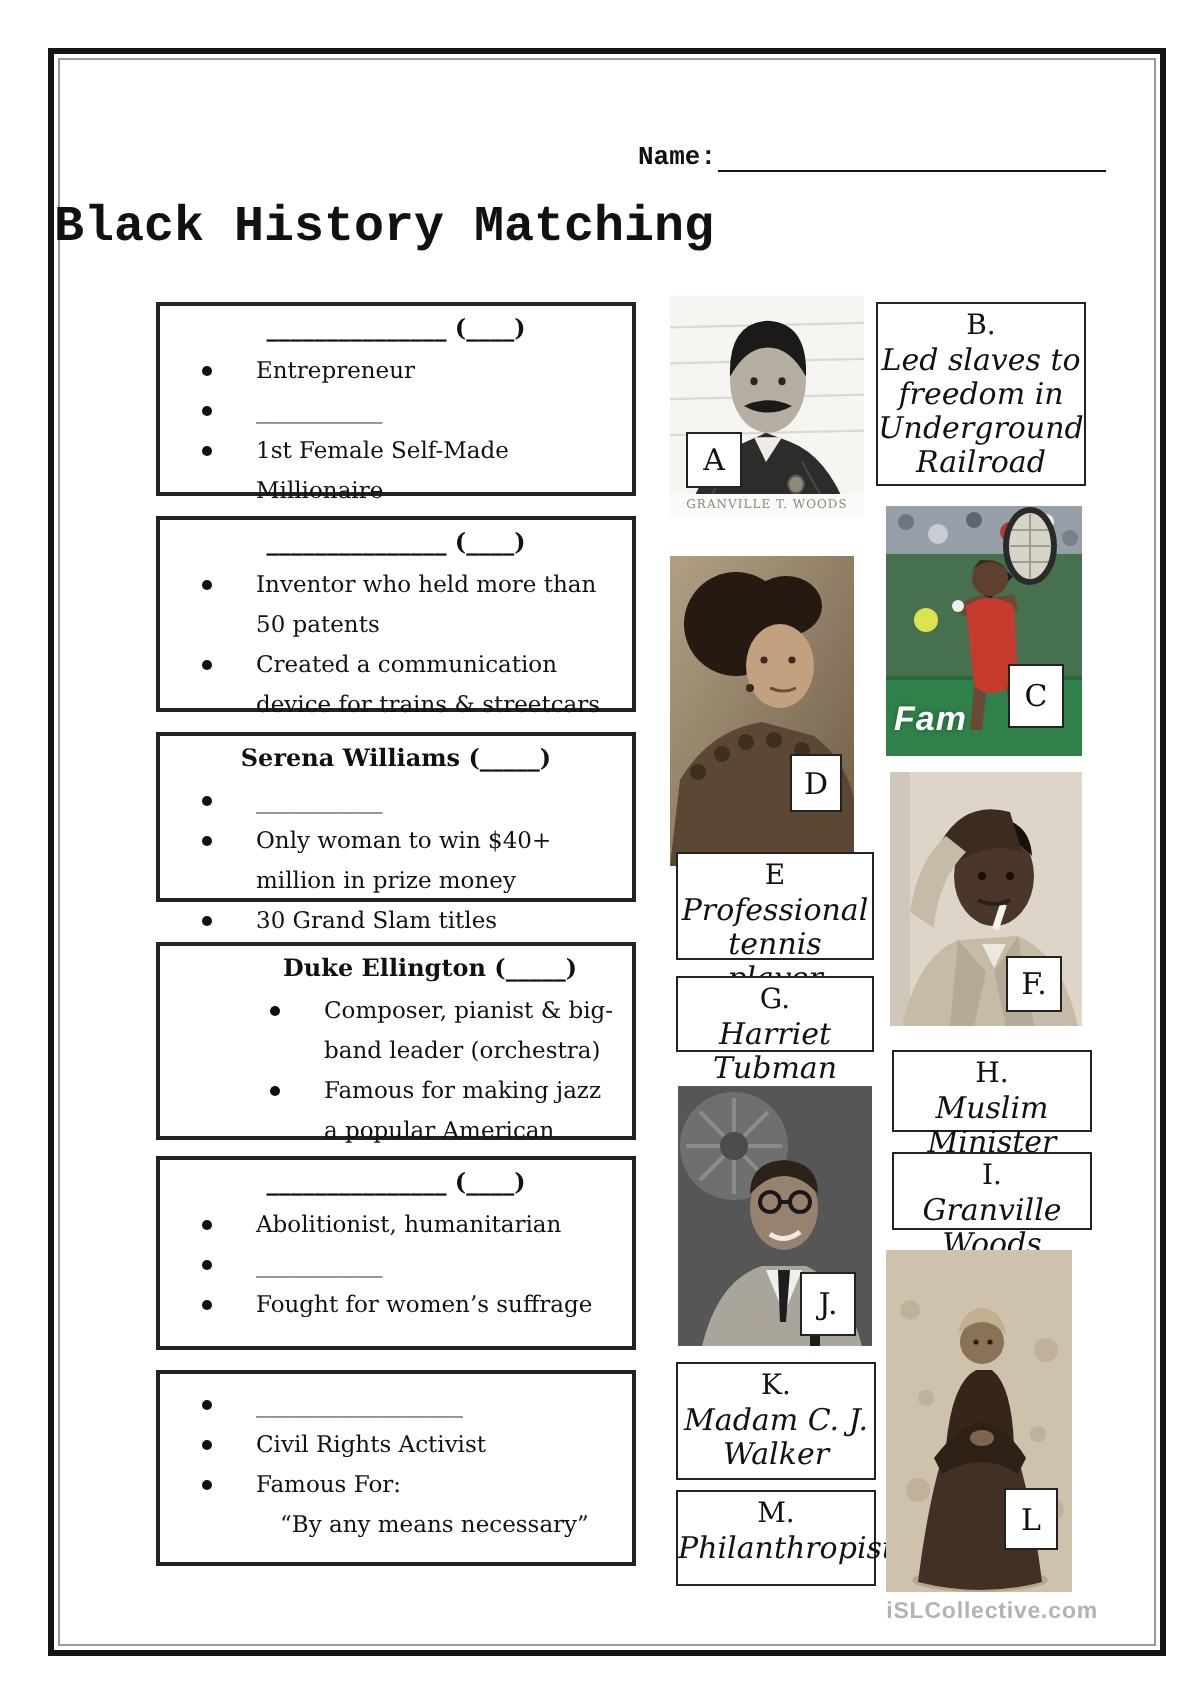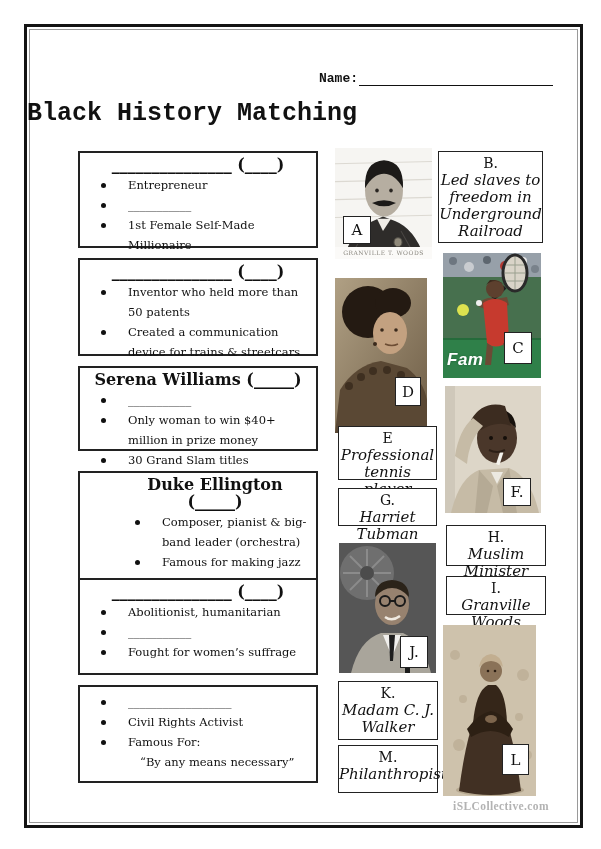--- a/index.html
+++ b/index.html
@@ -10,42 +10,42 @@
   
   .name-row{position:absolute;left:292px;top:42px;display:flex;align-items:flex-end;
             font-family:"Liberation Mono","DejaVu Sans Mono",monospace;font-weight:bold;font-size:13px;}
   .name-line{width:194px;border-bottom:1.5px solid #111;height:16px;margin-left:1px;}
   
   .title{position:absolute;left:0;top:72px;width:100%;
          font-family:"Liberation Mono","DejaVu Sans Mono",monospace;font-weight:bold;font-size:25px;letter-spacing:0px;}
   
   .clue-box{position:absolute;left:51px;width:240px;border:2px solid #222;background:#fff;
             box-sizing:border-box;padding:3px 8px 0 8px;}
-  .clue-header{text-align:center;font-weight:bold;font-size:16px;line-height:17px;}
+  .clue-header{text-align:center;font-weight:bold;font-size:12px;line-height:17px;}
   .clue-list{margin:2px 0 0 0;padding:0;list-style:none;}
   .clue-list li{position:relative;padding-left:40px;font-size:11.5px;line-height:20px;}
   .clue-list li::before{content:"";position:absolute;left:13px;top:8px;width:5px;height:5px;
                         background:#111;border-radius:50%;}
   .clue-quote{padding-left:52px;font-size:11.5px;line-height:20px;}
   
   .answer-box{position:absolute;border:1.5px solid #222;background:#fff;box-sizing:border-box;
               text-align:center;padding-top:2px;}
   .answer-letter{font-size:14px;line-height:18px;}
   .answer-desc{font-size:15px;line-height:17px;font-style:italic;}
   
   .photo{position:absolute;overflow:hidden;background:#3b82f6;}
   .photo svg{display:block;width:100%;height:100%;}
   .photo-label{position:absolute;background:#fff;border:1.5px solid #222;
                font-size:15px;display:flex;align-items:center;justify-content:center;z-index:3;}
   .photo-caption{position:absolute;left:0;right:0;bottom:0;height:12px;background:#fbfaf8;
                  font-size:6px;color:#8a877f;text-align:center;letter-spacing:.5px;line-height:12px;}
   .photo-overlay-text{position:absolute;left:4px;bottom:8px;color:#fff;
                       font-family:"Liberation Sans",sans-serif;font-weight:bold;font-style:italic;
                       font-size:17px;letter-spacing:.5px;z-index:2;text-shadow:0 0 2px #1c5c33;}
-  .watermark{position:absolute;top:773px;right:31px;font-family:Liberation Serif, serif;
+  .watermark{position:absolute;top:773px;right:31px;font-family:Liberation Sans, sans-serif;
              font-weight:bold;font-size:11.5px;color:#b3b3b3;letter-spacing:.4px;}
 </style>
 </head>
 <body>
 
 <div id="canvas">
   <div class="page">
 
     <div class="name-row">
       <span>Name:</span>
@@ -73,21 +73,21 @@
 
     <div class="clue-box" style="top:339px;height:85px;">
       <div class="clue-header">Serena Williams (_____)</div>
       <ul class="clue-list">
         <li>___________</li>
         <li>Only woman to win $40+ million in prize money</li>
         <li>30 Grand Slam titles</li>
       </ul>
     </div>
 
-    <div class="clue-box" style="top:444px;height:125px;padding-left:42px;">
+    <div class="clue-box" style="top:444px;height:99px;padding-left:42px;">
       <div class="clue-header">Duke Ellington (_____)</div>
       <ul class="clue-list">
         <li>Composer, pianist &amp; big-band leader (orchestra)</li>
         <li>Famous for making jazz a popular American artform</li>
       </ul>
     </div>
 
     <div class="clue-box" style="top:551px;height:97px;">
       <div class="clue-header">_______________ (____)</div>
       <ul class="clue-list">

